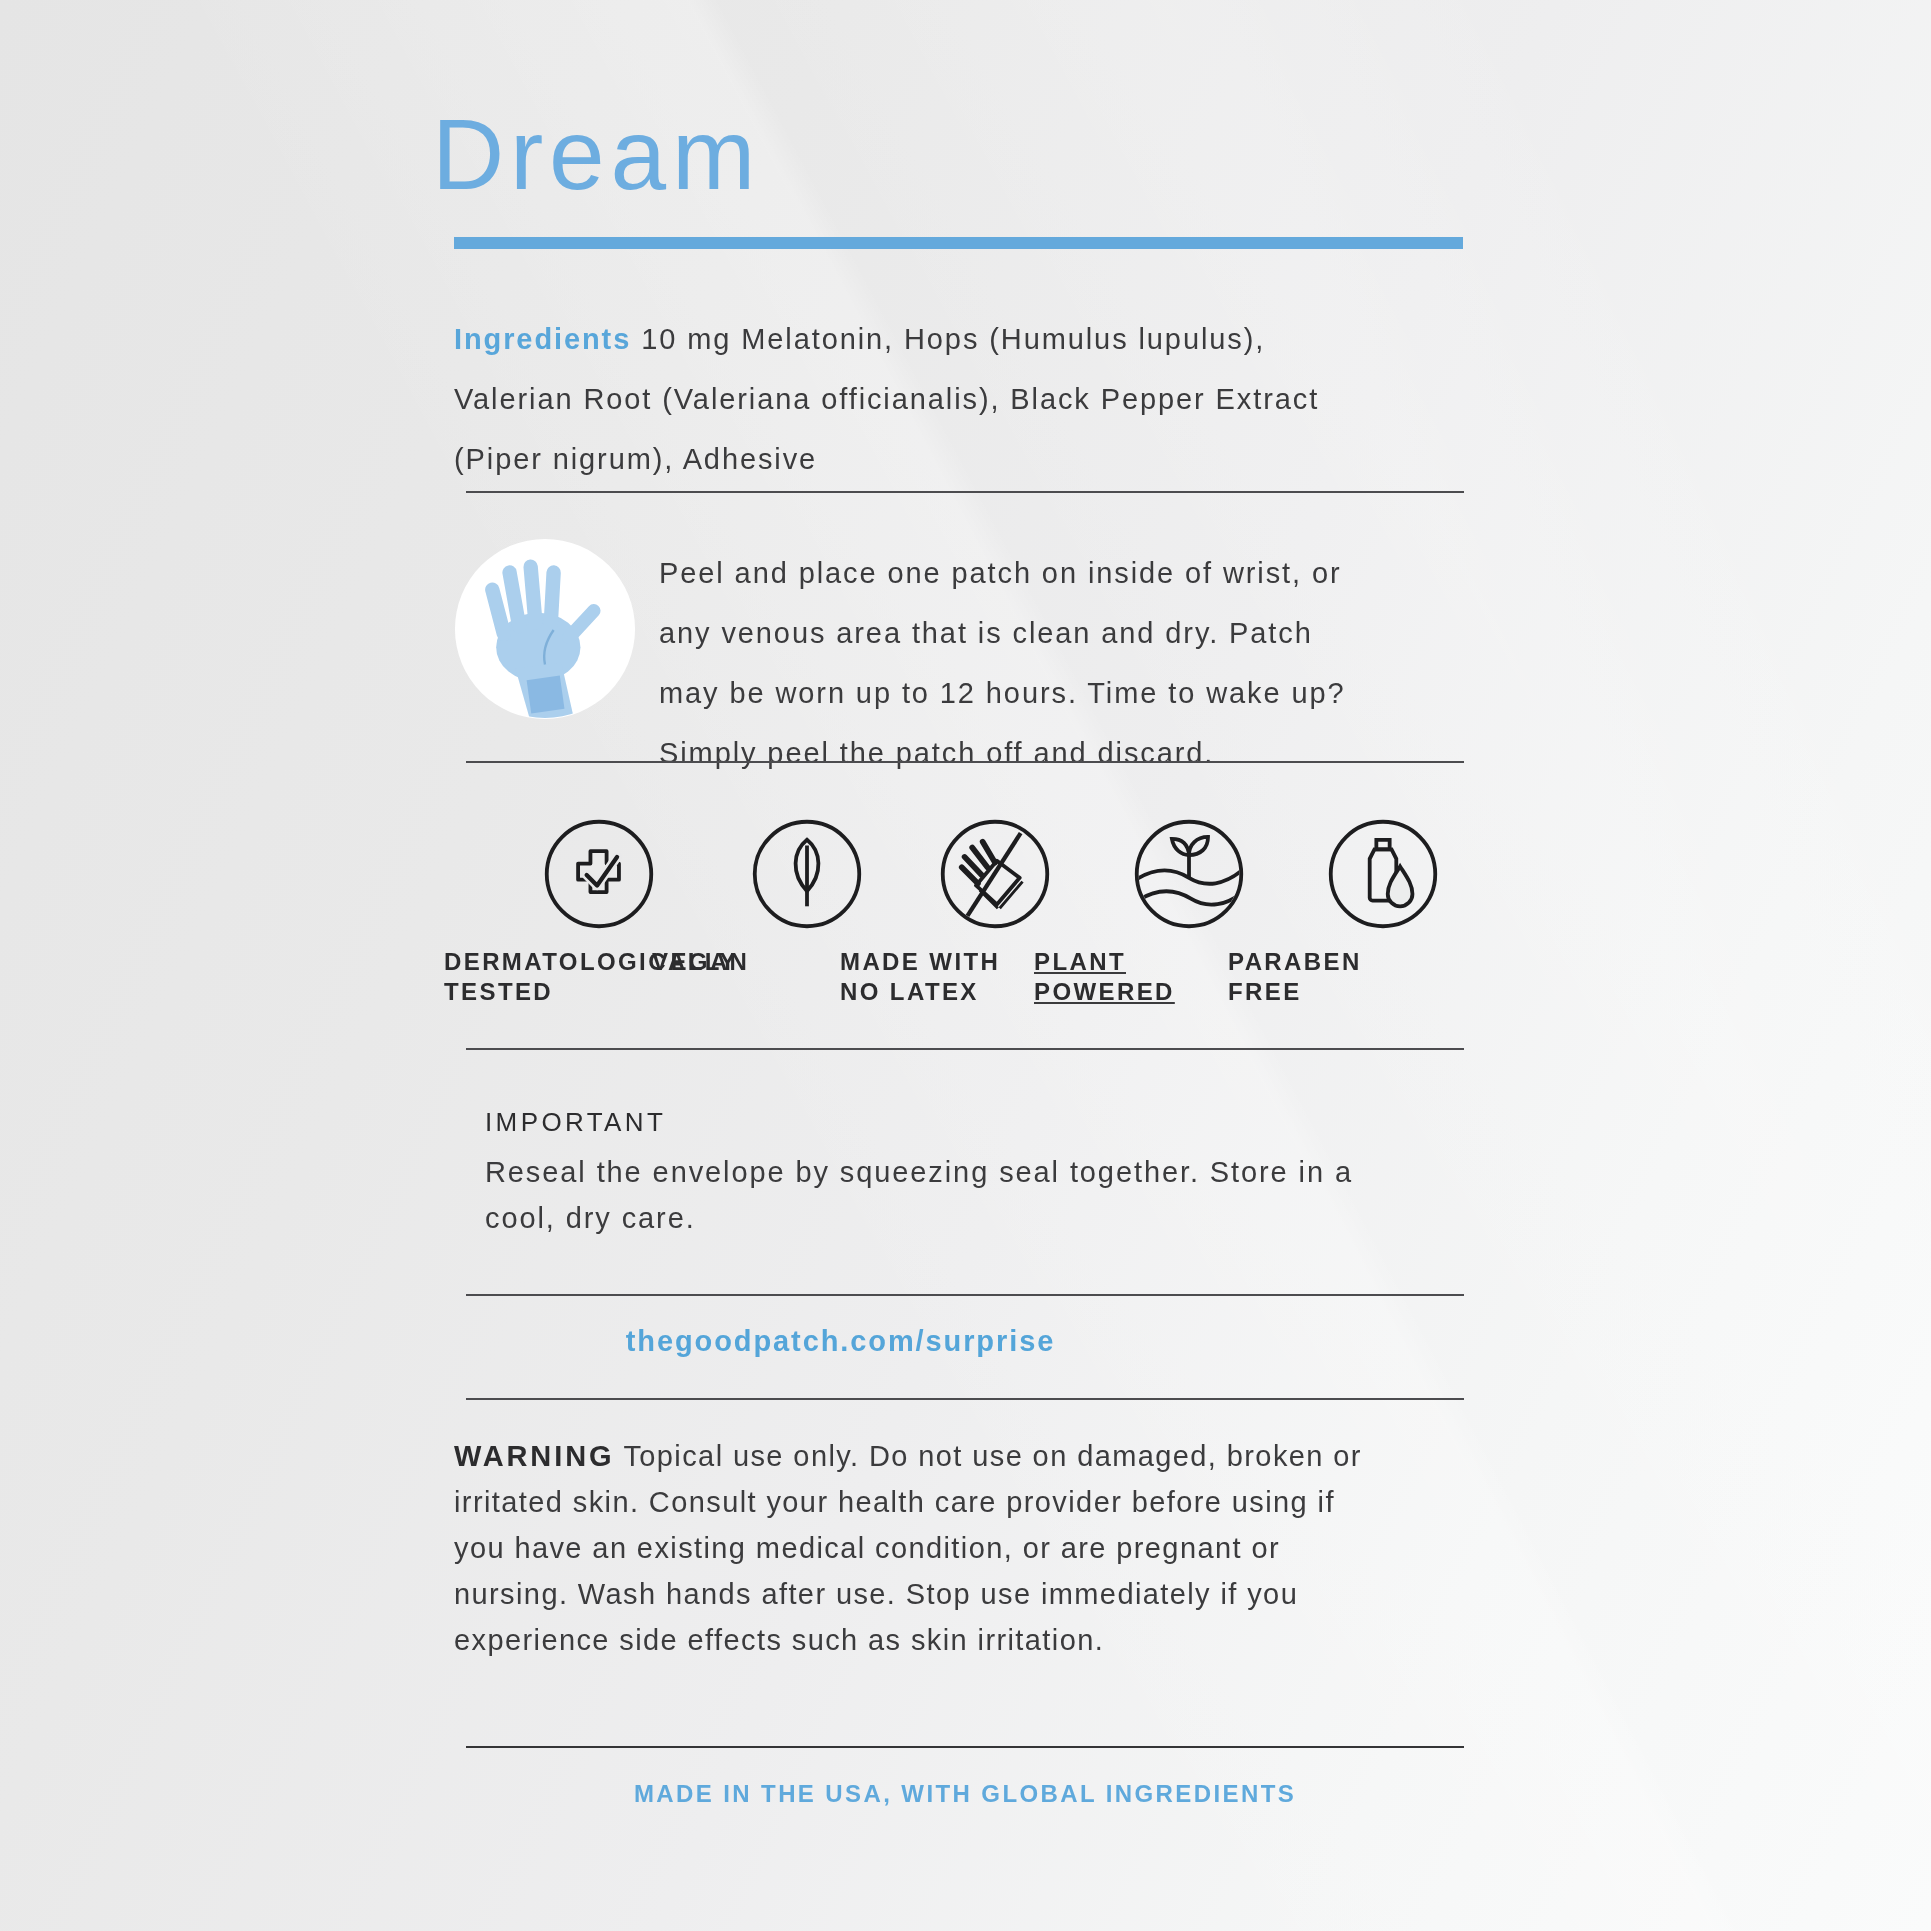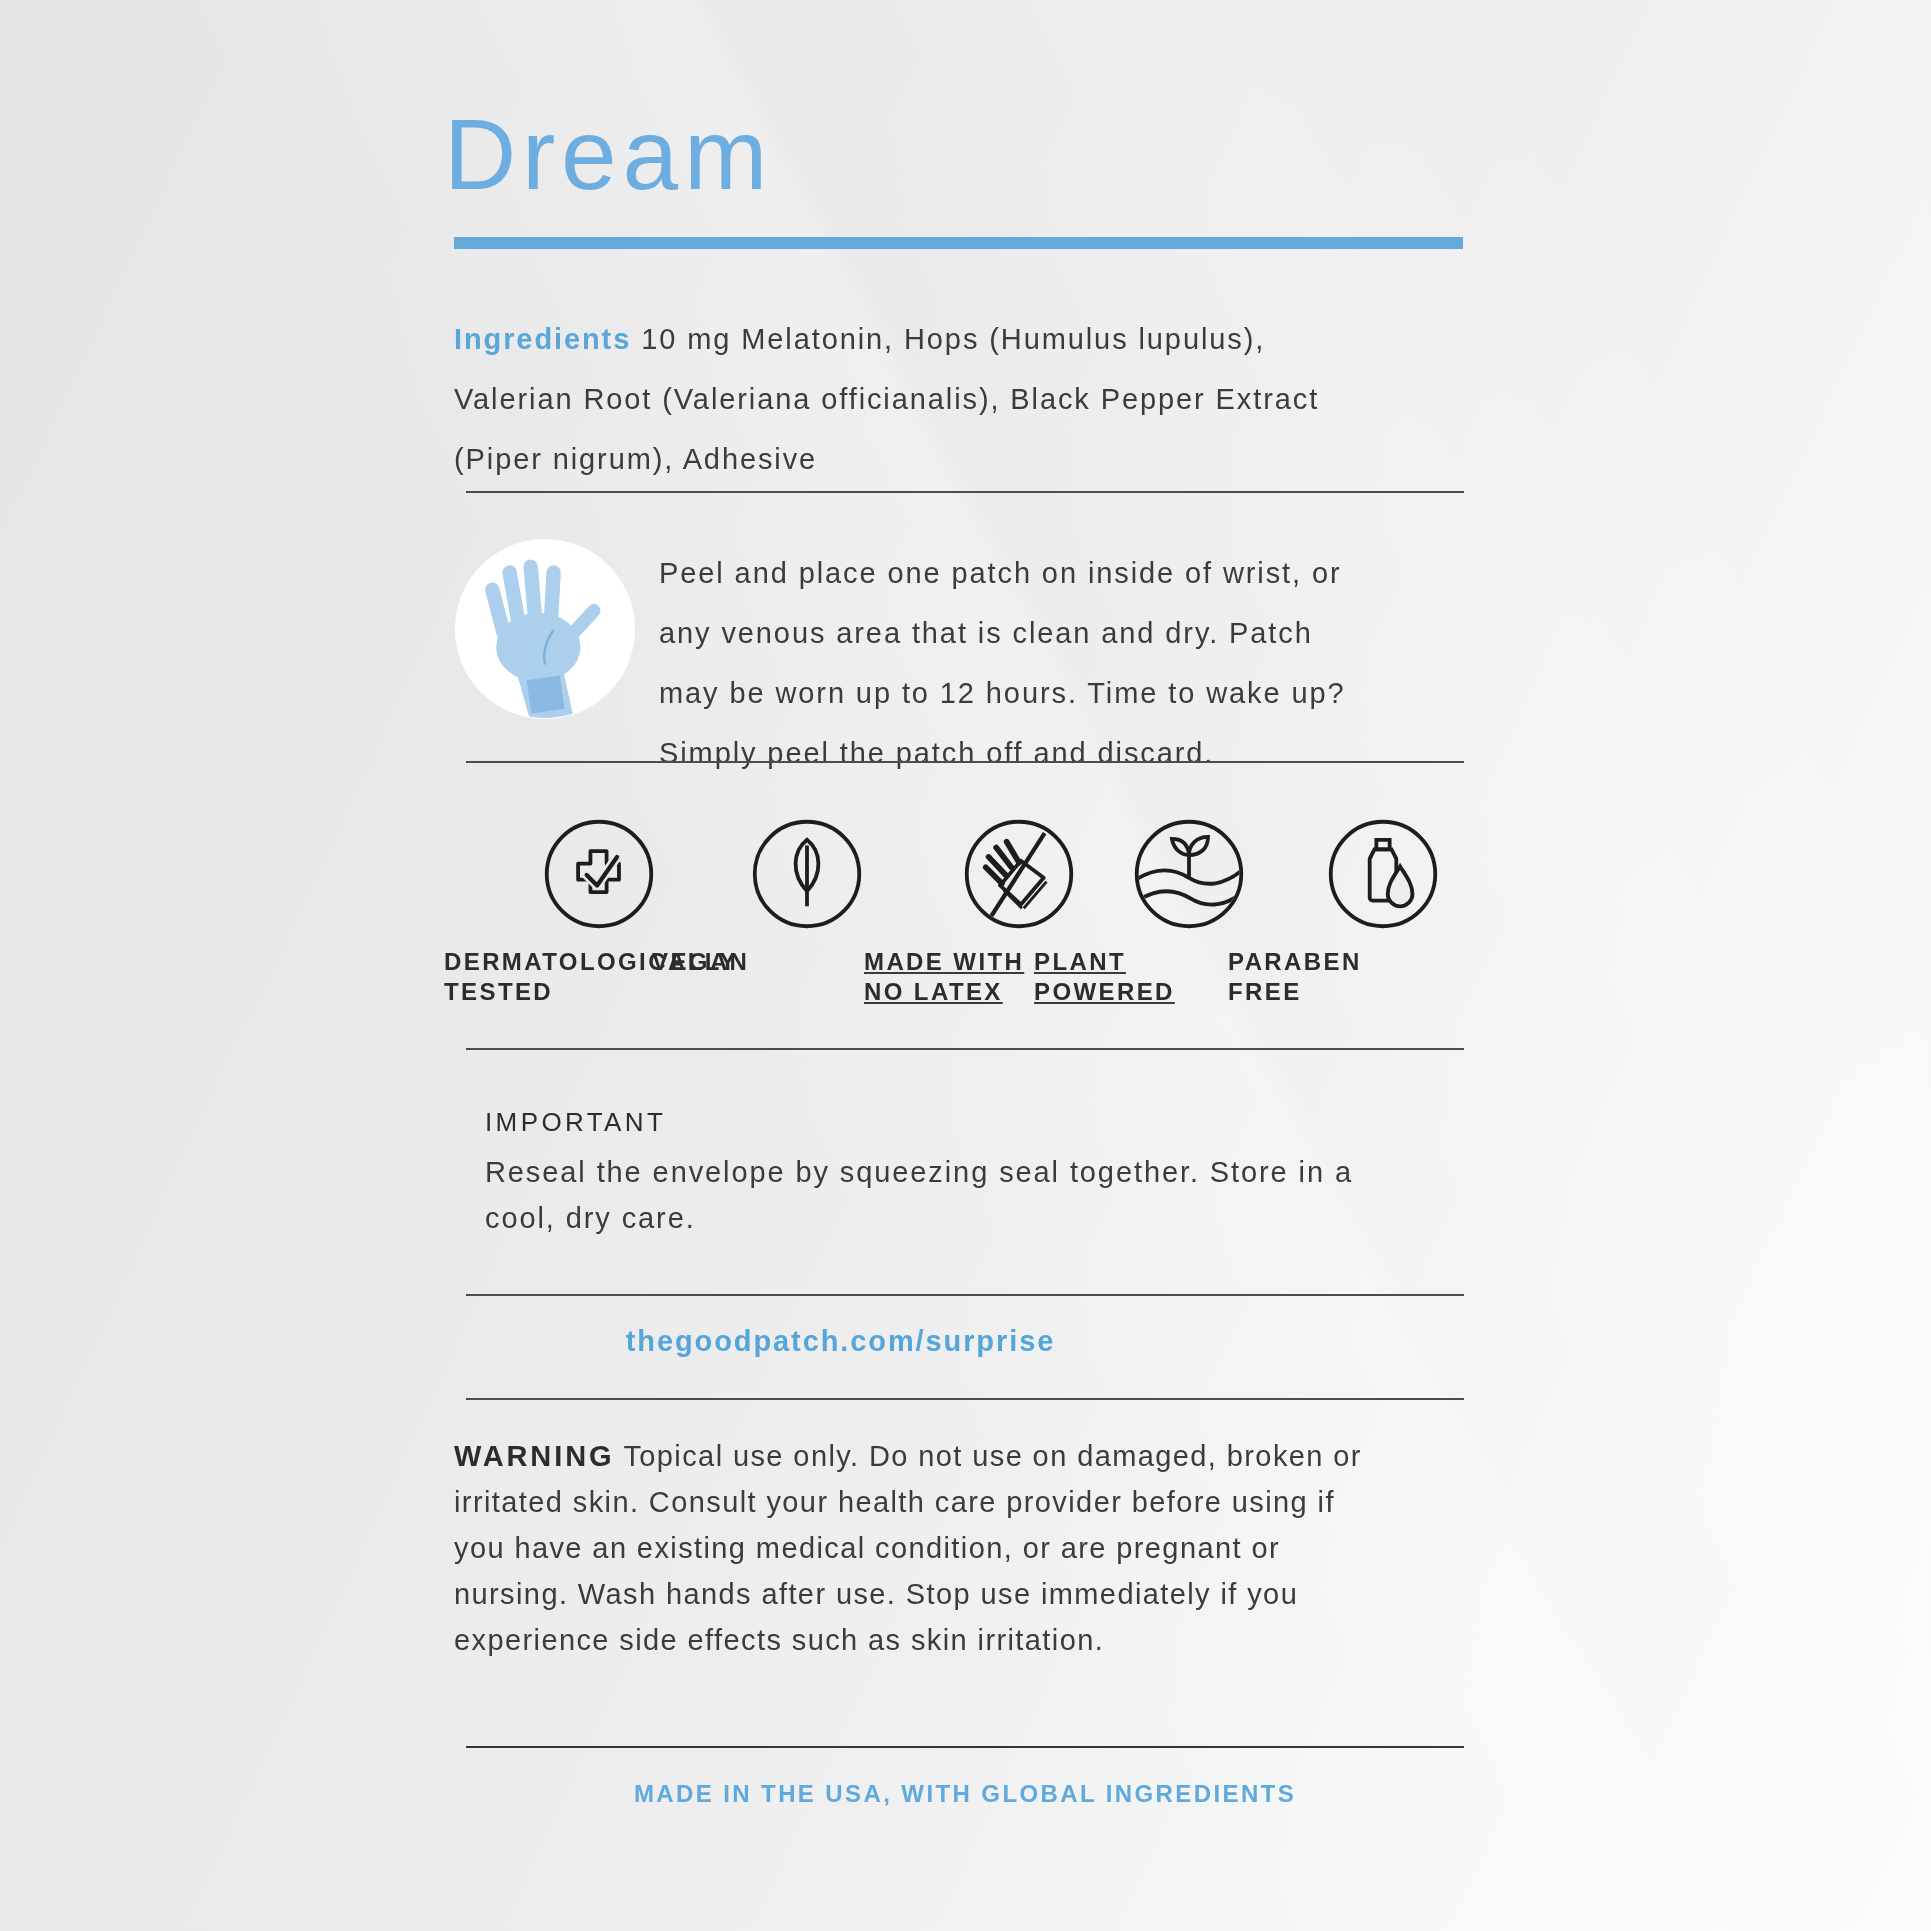--- a/index.html
+++ b/index.html
@@ -11,21 +11,21 @@
     font-family:"Liberation Sans",sans-serif;
     color:#3b3b3d;
     overflow:hidden;
   }
   .streaks{
     position:absolute;inset:0;
     background:linear-gradient(62deg,rgba(255,255,255,0) 40%,rgba(255,255,255,.25) 58%,rgba(255,255,255,0) 59%,rgba(255,255,255,.18) 74%,rgba(255,255,255,0) 86%);
     pointer-events:none;
   }
   .title{
-    position:absolute;left:444px;top:104px;
+    position:absolute;left:432px;top:104px;
     font-size:100px;line-height:1;letter-spacing:5.8px;
     color:#6dade0;font-weight:400;
   }
   .rule-blue{
     position:absolute;left:454px;top:237px;width:1009px;height:11.6px;
     background:#64a9dc;
   }
   .sep{position:absolute;left:466px;width:998px;height:1.9px;background:#4c4c4f;}
   .body-text{
     font-size:29px;line-height:60px;letter-spacing:1.9px;
@@ -124,21 +124,21 @@
 
     <div class="badge" style="left:652px;">
       <svg viewBox="0 0 120 120" fill="none" stroke="#1d1d1f" stroke-width="4">
         <circle cx="60" cy="60" r="55"></circle>
         <path d="M60,24 C75,36 77,60 60,78 C43,60 45,36 60,24 Z"></path>
         <line x1="60" y1="30" x2="60" y2="94"></line>
       </svg>
       <div class="badge-label">VEGAN</div>
     </div>
 
-    <div class="badge" style="left:864px;text-decoration:underline;">
+    <div class="badge" style="left:840px;">
       <svg viewBox="0 0 120 120" fill="none" stroke="#1d1d1f" stroke-width="4">
         <circle cx="60" cy="60" r="55"></circle>
         <g stroke-width="6" stroke-linecap="round">
           <line x1="42" y1="70" x2="25" y2="53"></line>
           <line x1="46" y1="61" x2="28" y2="42"></line>
           <line x1="52" y1="53" x2="36" y2="32"></line>
           <line x1="60" y1="48" x2="47" y2="26"></line>
         </g>
         <path d="M40,72 L62,46 L86,64 L62,92 Z" stroke-linejoin="round"></path>
         <path d="M65,96 L89,68 M44,77 L63,96" stroke-width="3"></path>

